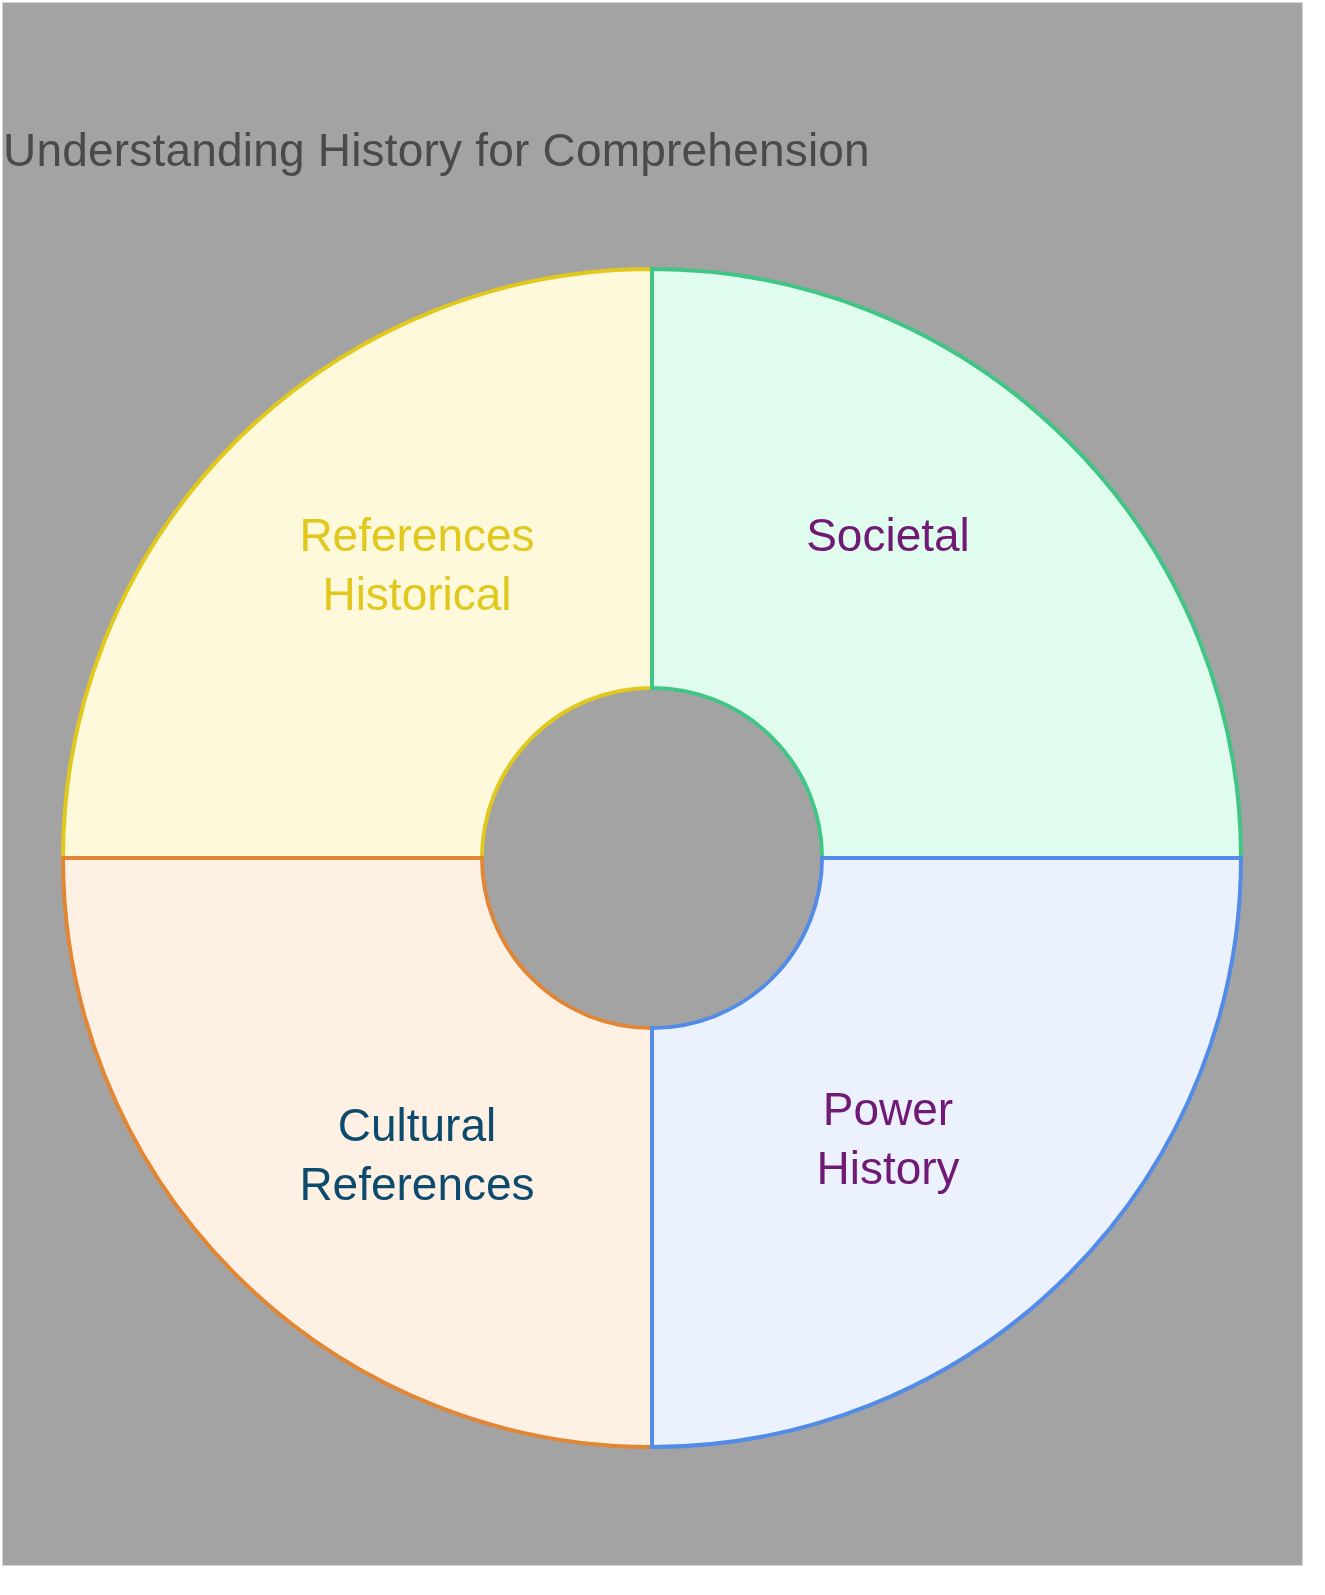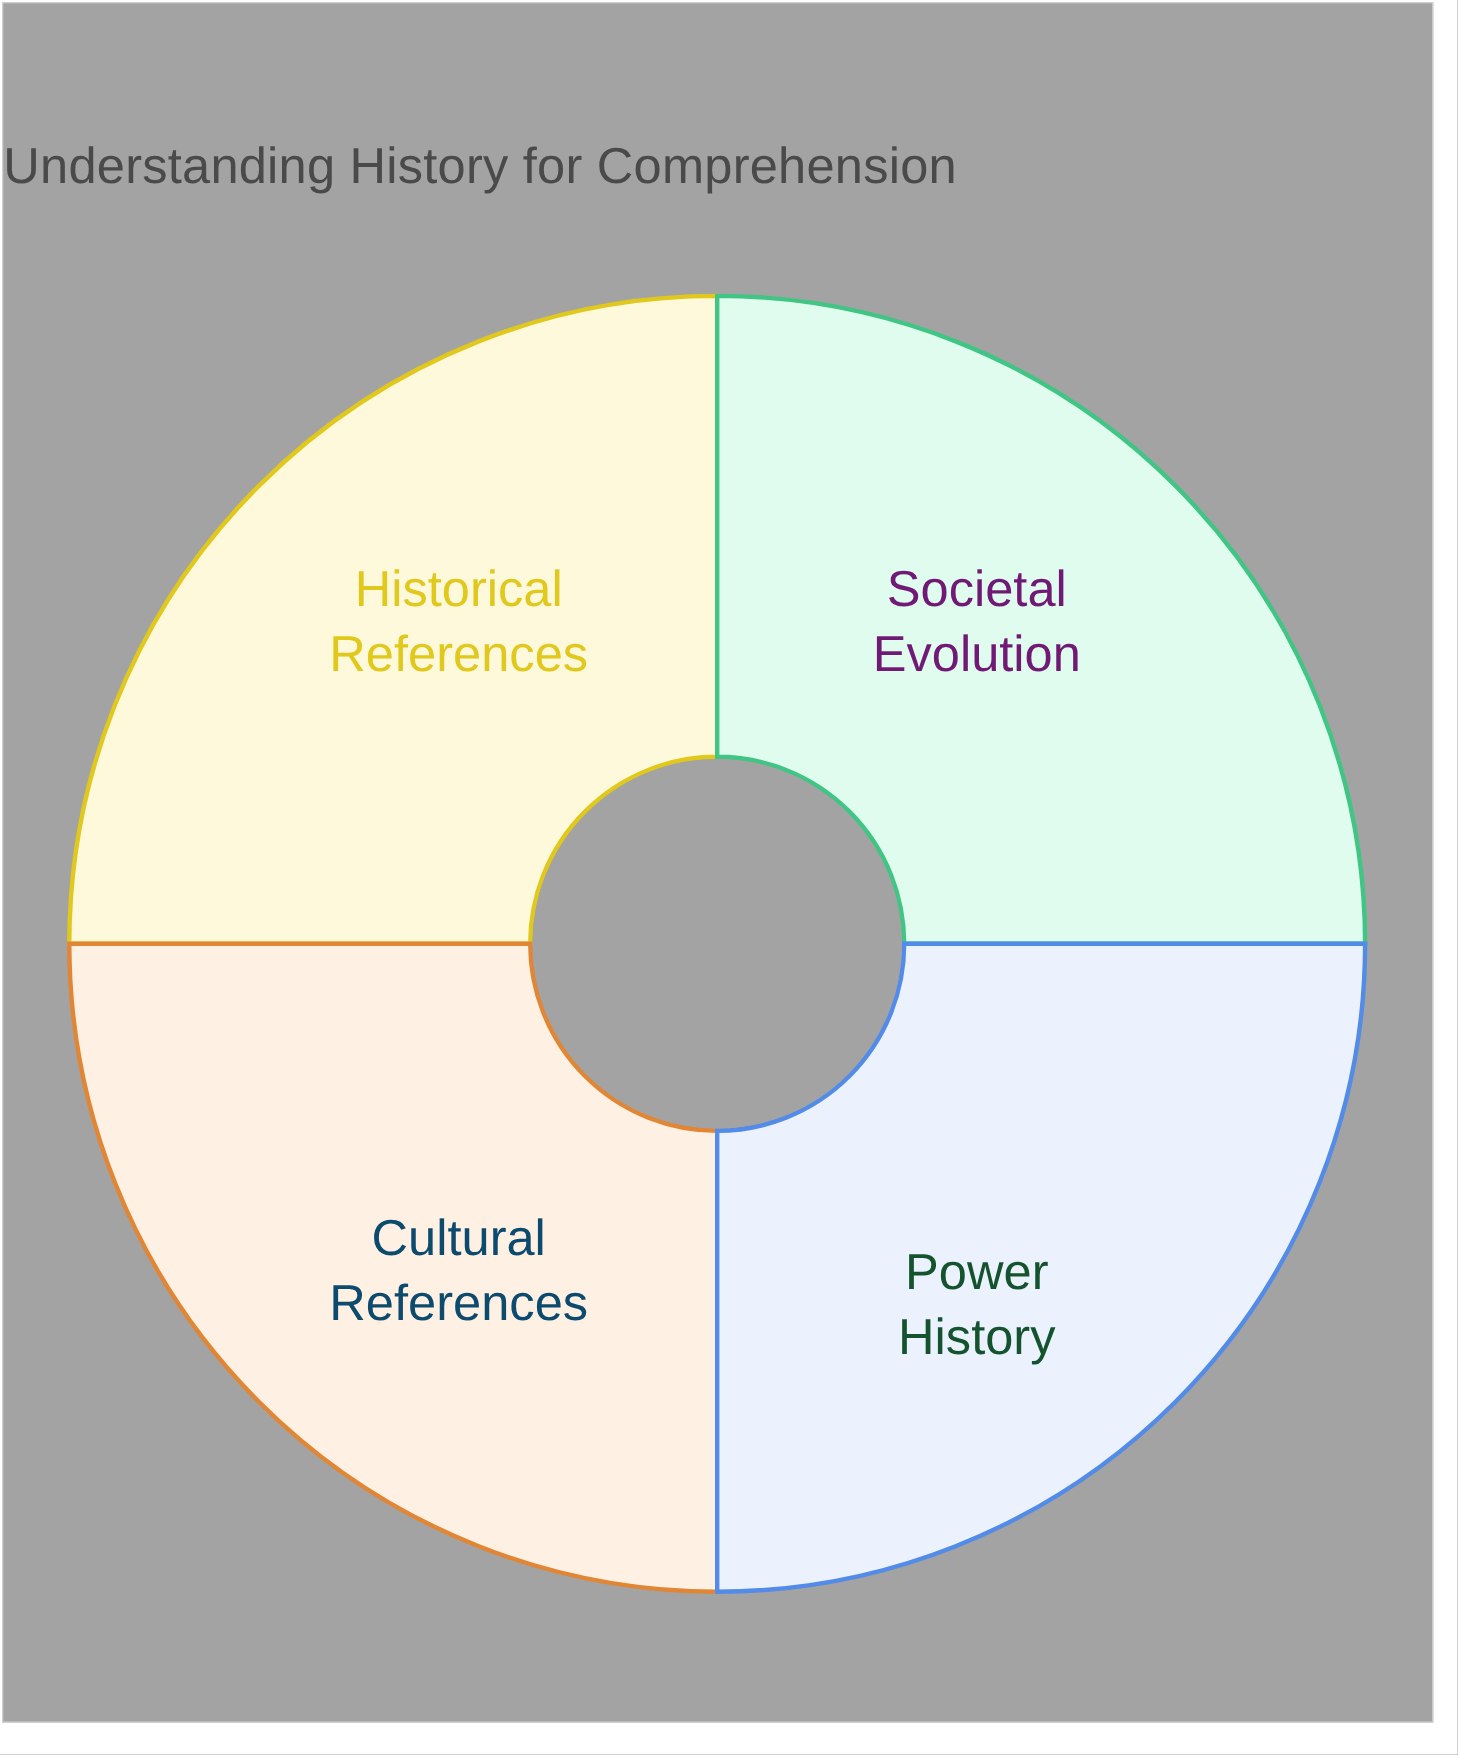--- a/index.html
+++ b/index.html
@@ -35,28 +35,27 @@
   <svg class="diagram" width="1303" height="1566" viewBox="0 0 1303 1566">
 
     <path d="M 60 855 A 589 589 0 0 1 649 266 L 649 685 A 170 170 0 0 0 479 855 Z" fill="#fff9dc" stroke="#e0c81c" stroke-width="4" stroke-linejoin="miter"></path>
     <path d="M 649 266 A 589 589 0 0 1 1238 855 L 819 855 A 170 170 0 0 0 649 685 Z" fill="#e0fcee" stroke="#40c584" stroke-width="4"></path>
     <path d="M 649 1444 A 589 589 0 0 1 60 855 L 479 855 A 170 170 0 0 0 649 1025 Z" fill="#fff0e4" stroke="#e08634" stroke-width="4"></path>
     <path d="M 1238 855 A 589 589 0 0 1 649 1444 L 649 1025 A 170 170 0 0 0 819 855 Z" fill="#ebf2fe" stroke="#528be8" stroke-width="4"></path>
     <circle cx="649" cy="855" r="168" fill="#a3a3a3"></circle>
   </svg>
 
   <div class="label" style="left:214px; top:503px; color:#e0c81c;">
+    <div>References</div>
     <div>Historical</div>
-    <div>References</div>
   </div>
   <div class="label" style="left:685px; top:503px; color:#701a75;">
     <div>Societal</div>
-    <div>Evolution</div>
   </div>
   <div class="label" style="left:214px; top:1093px; color:#0c4a6e;">
     <div>Cultural</div>
     <div>References</div>
   </div>
-  <div class="label" style="left:685px; top:1124px; color:#14532d;">
+  <div class="label" style="left:685px; top:1077px; color:#701a75;">
     <div>Power</div>
     <div>History</div>
   </div>
 </div>
 
 </body></html>

